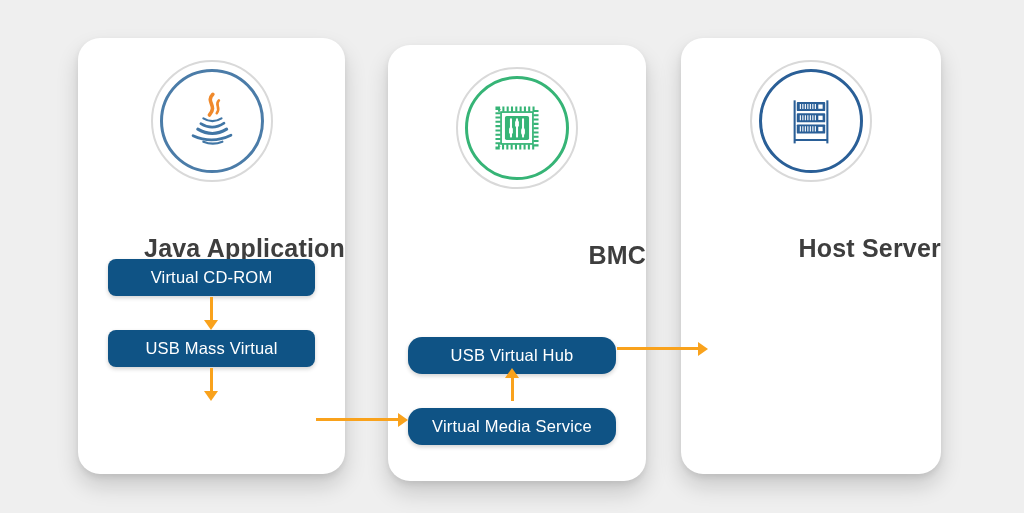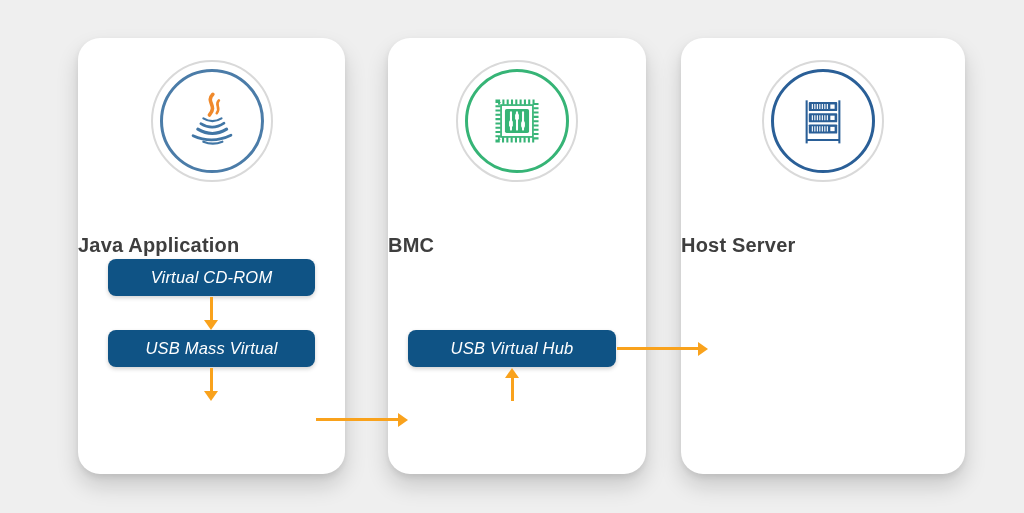--- a/index.html
+++ b/index.html
@@ -25,58 +25,57 @@
     overflow:hidden;
   }
   .panel{
     position:absolute;
     top:38px;height:436px;
     background:var(--panel);
     border-radius:22px;
     box-shadow:0 12px 22px rgba(0,0,0,.16),0 3px 6px rgba(0,0,0,.08);
   }
   .panel.p1{left:78px;width:267px;}
-  .panel.p2{left:388px;width:258px;}
-  .panel.p3{left:681px;width:284px;}
+  .panel.p2{left:388px;width:258px;margin-top:7px;}
+  .panel.p3{left:681px;width:260px;}
 
   .icon-wrap{
     position:absolute;top:22px;left:50%;transform:translateX(-50%);
     width:118px;height:118px;border-radius:50%;
     border:2px solid var(--outer-ring);
     display:flex;align-items:center;justify-content:center;
     background:#fff;
   }
   .icon-ring{
     width:98px;height:98px;border-radius:50%;
     display:flex;align-items:center;justify-content:center;
   }
   .p1 .icon-ring{border:3px solid var(--java-ring);}
   .p2 .icon-ring{border:3px solid var(--bmc-ring);}
   .p3 .icon-ring{border:3px solid var(--host-ring);}
 
   .panel-title{
     position:absolute;top:196px;left:0;right:0;
-    text-align:left;
-    font-size:20px;font-weight:bold;
+    text-align:right;
+    font-size:25px;font-weight:bold;
     color:var(--title);
     letter-spacing:.2px;
   }
 
   .node{
     position:absolute;
     height:37px;border-radius:8px;
     background:var(--box);
     color:#fff;
     display:flex;align-items:center;justify-content:center;
     font-size:16.5px;letter-spacing:.2px;
     box-shadow:0 2px 4px rgba(0,0,0,.18);
-    font-style:italic;
   }
   .p1 .node{left:30px;width:207px;}
-  .p2 .node{left:20px;width:208px;}
+  .p2 .node{left:20px;width:208px;border-radius:14px;}
   .p3 .node{left:27px;width:207px;}
   .row1{top:221px;}
   .row2{top:292px;}
   .row3{top:363px;}
 
   .arrow{position:absolute;}
   .arrow span{position:absolute;display:block;}
   .arrow.v{width:14px;}
   .arrow.v .shaft{left:5.5px;width:3px;background:var(--orange);}
   .arrow.v.down .shaft{top:0;height:calc(100% - 9px);}
@@ -136,20 +135,21 @@
           <g fill="#FFFFFF">
             <rect x="26.8" y="35" width="4.4" height="8" rx="2.2"></rect>
             <rect x="33.8" y="27" width="4.4" height="8" rx="2.2"></rect>
             <rect x="40.8" y="36" width="4.4" height="8" rx="2.2"></rect>
           </g>
         </svg>
       </div>
     </div>
     <div class="panel-title">BMC</div>
     <div class="node row2">USB Virtual Hub</div>
+    <div class="node row3">Virtual Media Service</div>
   </div>
 
   <div class="panel p3">
     <div class="icon-wrap">
       <div class="icon-ring">
         <svg width="62" height="62" viewBox="0 0 72 72">
           <g stroke="#2A5F97" stroke-width="2.4" fill="none">
             <line x1="17" y1="12" x2="17" y2="62"></line>
             <line x1="55" y1="12" x2="55" y2="62"></line>
             <line x1="17" y1="58" x2="55" y2="58"></line>

